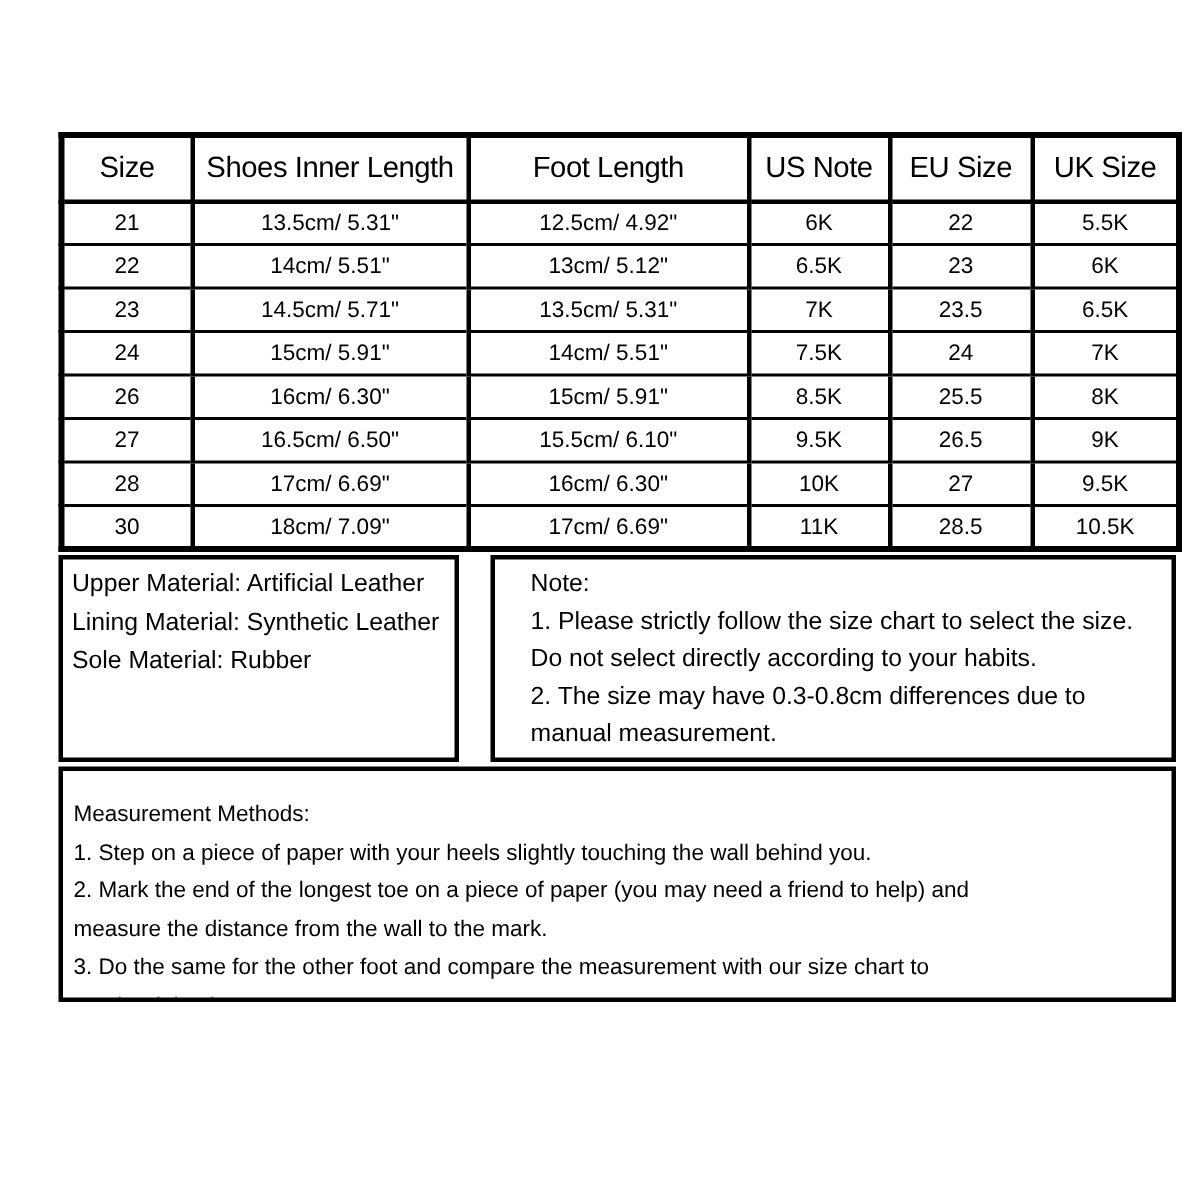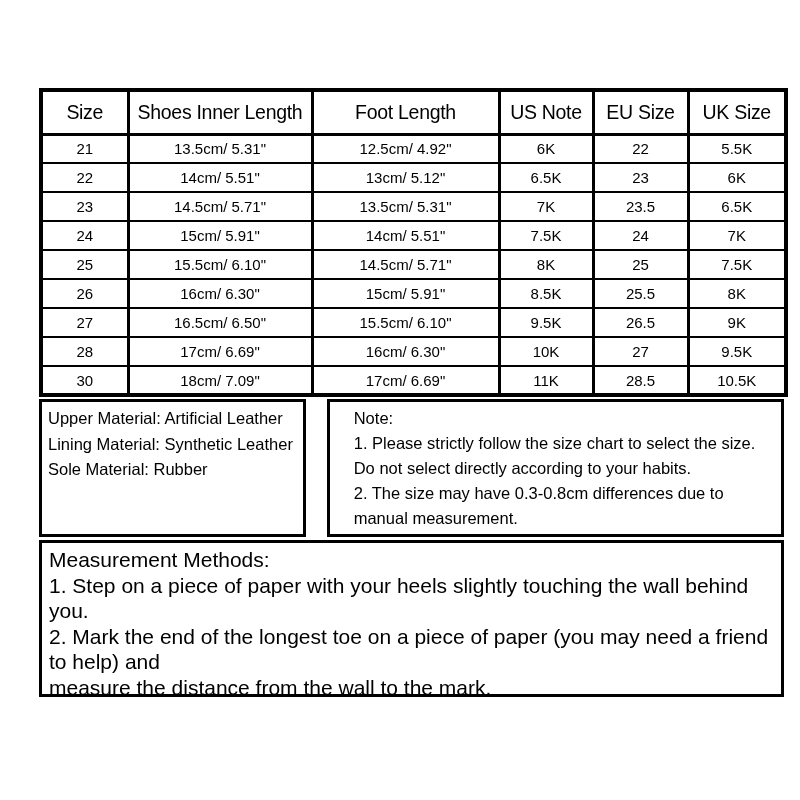--- a/index.html
+++ b/index.html
@@ -77,22 +77,22 @@
     overflow:hidden;
   }
   .note-box .note-body { white-space:pre-line; }
 
   
   .measure-box {
     margin-top:3px;
     width:745px;
     height:157px;
     border:3px solid #000;
-    padding:4px 7px;
-    font-size:21px;
+    padding:16px 7px;
+    font-size:15px;
     line-height:25.5px;
     overflow:hidden;
   }
   .measure-box .measure-body { white-space:pre-line; }
 </style>
 </head>
 <body>
 
 <div class="sheet">
 
@@ -142,28 +142,20 @@
         </tr>
         <tr>
           <td>24</td>
           <td>15cm/ 5.91"</td>
           <td>14cm/ 5.51"</td>
           <td>7.5K</td>
           <td>24</td>
           <td>7K</td>
         </tr>
         <tr>
-          <td>25</td>
-          <td>15.5cm/ 6.10"</td>
-          <td>14.5cm/ 5.71"</td>
-          <td>8K</td>
-          <td>25</td>
-          <td>7.5K</td>
-        </tr>
-        <tr>
           <td>26</td>
           <td>16cm/ 6.30"</td>
           <td>15cm/ 5.91"</td>
           <td>8.5K</td>
           <td>25.5</td>
           <td>8K</td>
         </tr>
         <tr>
           <td>27</td>
           <td>16.5cm/ 6.50"</td>

